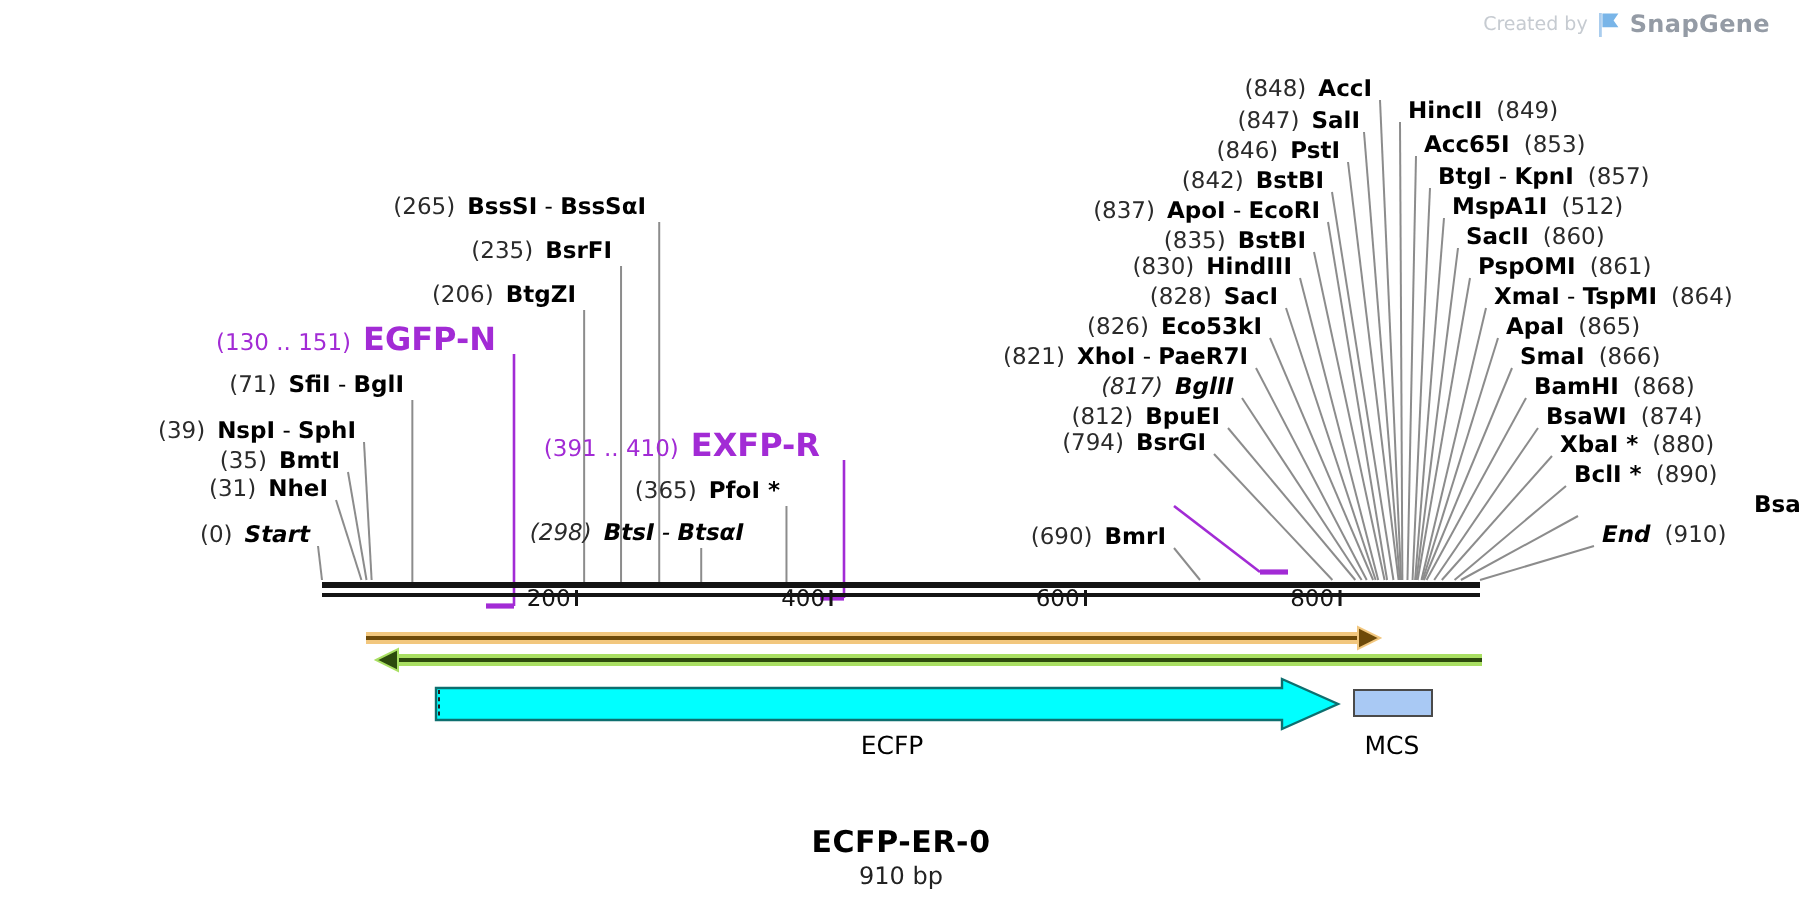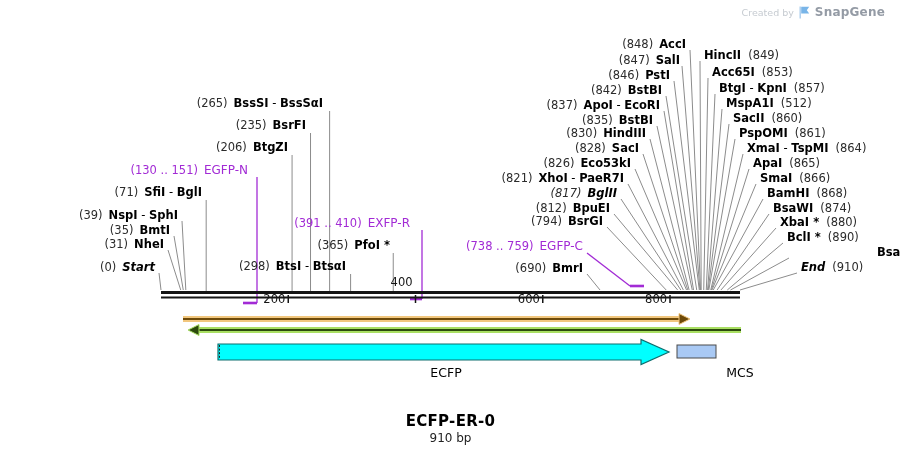--- a/index.html
+++ b/index.html
@@ -8,21 +8,21 @@
   #map-svg{position:absolute;left:0;top:0;}
   #labels{position:absolute;left:0;top:0;width:901px;height:454px;}
   .site-label{position:absolute;white-space:nowrap;font-size:11.5px;line-height:14px;height:14px;color:#1a1a1a;}
   .site-label .pos{font-weight:400;color:#2b2b2b;}
   .site-label.right .pos{margin-right:6px;}
   .site-label.left  .pos{margin-left:7px;}
   .site-label .name{font-weight:700;color:#000;}
   .site-label .sep{font-weight:400;}
   .it{font-style:italic;}
   .primer,.primer .pos,.primer .name{color:#A22BD5 !important;font-weight:400;}
-  .primer .name{font-weight:400;font-size:12px;}
+  .primer .name{font-weight:700;font-size:16px;}
   .tick-label{position:absolute;font-size:11.5px;line-height:12px;color:#141414;}
   .feature-label{position:absolute;font-size:12.5px;color:#000;transform:translateX(-50%);}
   .plasmid-title{position:absolute;left:0;width:901px;top:412px;text-align:center;
                  font-size:15px;font-weight:700;color:#000;letter-spacing:.3px;}
   .plasmid-length{position:absolute;left:0;width:901px;top:431px;text-align:center;
                   font-size:12px;color:#222;}
   .watermark{position:absolute;top:5px;right:16px;display:flex;align-items:center;gap:5px;}
   .wm-prefix{font-size:9.5px;color:#c6cbd1;}
   .wm-brand{font-size:12px;color:#949ba5;font-weight:700;letter-spacing:.2px;}
 </style>
@@ -105,21 +105,21 @@
 
   <div id="labels">
       <div class="site-label right" style="top: 96px; right: 578px;"><span class="pos">(265)</span><span class="name">BssSI<span class="sep"> - </span>BssSαI</span></div>
       <div class="site-label right" style="top: 118px; right: 595px;"><span class="pos">(235)</span><span class="name">BsrFI</span></div>
       <div class="site-label right" style="top: 140px; right: 613px;"><span class="pos">(206)</span><span class="name">BtgZI</span></div>
       <div class="site-label right" style="top: 185px; right: 699px;"><span class="pos">(71)</span><span class="name">SfiI<span class="sep"> - </span>BglI</span></div>
       <div class="site-label right" style="top: 208px; right: 723px;"><span class="pos">(39)</span><span class="name">NspI<span class="sep"> - </span>SphI</span></div>
       <div class="site-label right" style="top: 223px; right: 731px;"><span class="pos">(35)</span><span class="name">BmtI</span></div>
       <div class="site-label right" style="top: 237px; right: 737px;"><span class="pos">(31)</span><span class="name">NheI</span></div>
       <div class="site-label right" style="top: 260px; right: 746px;"><span class="pos">(0)</span><span class="name it">Start</span></div>
-      <div class="site-label right" style="top: 259px; right: 555px;"><span class="pos">(298)</span><span class="name">BtsI<span class="sep"> - </span>BtsαI</span></div>
+      <div class="site-label right" style="top: 259px; right: 529px; font-style: italic;"><span class="pos">(298)</span><span class="name">BtsI<span class="sep"> - </span>BtsαI</span></div>
       <div class="site-label right" style="top: 238px; right: 511px;"><span class="pos">(365)</span><span class="name">PfoI *</span></div>
       <div class="site-label right" style="top: 261px; right: 318px;"><span class="pos">(690)</span><span class="name">BmrI</span></div>
       <div class="site-label right" style="top: 37px; right: 215px;"><span class="pos">(848)</span><span class="name">AccI</span></div>
       <div class="site-label right" style="top: 53px; right: 221px; margin-left: 24px;"><span class="pos">(847)</span><span class="name">SalI</span></div>
       <div class="site-label right" style="top: 68px; right: 231px;"><span class="pos">(846)</span><span class="name">PstI</span></div>
       <div class="site-label right" style="top: 83px; right: 239px;"><span class="pos">(842)</span><span class="name">BstBI</span></div>
       <div class="site-label right" style="top: 98px; right: 241px;"><span class="pos">(837)</span><span class="name">ApoI<span class="sep"> - </span>EcoRI</span></div>
       <div class="site-label right" style="top: 113px; right: 248px;"><span class="pos">(835)</span><span class="name">BstBI</span></div>
       <div class="site-label right" style="top: 126px; right: 255px;"><span class="pos">(830)</span><span class="name">HindIII</span></div>
       <div class="site-label right" style="top: 141px; right: 262px;"><span class="pos">(828)</span><span class="name">SacI</span></div>
@@ -138,25 +138,24 @@
       <div class="site-label left" style="top: 156px; left: 753px;"><span class="name">ApaI</span><span class="pos">(865)</span></div>
       <div class="site-label left" style="top: 171px; left: 760px;"><span class="name">SmaI</span><span class="pos">(866)</span></div>
       <div class="site-label left" style="top: 186px; left: 767px;"><span class="name">BamHI</span><span class="pos">(868)</span></div>
       <div class="site-label left" style="top: 201px; left: 773px;"><span class="name">BsaWI</span><span class="pos">(874)</span></div>
       <div class="site-label left" style="top: 215px; left: 780px;"><span class="name">XbaI *</span><span class="pos">(880)</span></div>
       <div class="site-label left" style="top: 230px; left: 787px;"><span class="name">BclI *</span><span class="pos">(890)</span></div>
       <div class="site-label left" style="top: 245px; left: 829px; margin-left: 48px;"><span class="name">BsaBI *</span><span class="pos">(895)</span></div>
       <div class="site-label left" style="top: 260px; left: 801px;"><span class="name it">End</span><span class="pos">(910)</span></div>
       <div class="site-label right primer" style="top: 163px; right: 653px;"><span class="pos">(130 .. 151)</span><span class="name">EGFP-N</span></div>
       <div class="site-label right primer" style="top: 216px; right: 491px;"><span class="pos">(391 .. 410)</span><span class="name">EXFP-R</span></div>
-      <div class="site-label right primer" style="top: 239px; right: 318px;"><span class="pos">(738 .. 759)</span><span class="name">EGFP-C</span></div>
       <div class="tick-label" style="right: 615.747px; top: 293px;">200</div>
-      <div class="tick-label" style="right: 488.495px; top: 276px;">400</div>
+      <div class="tick-label" style="right: 488.495px; top: 293px;">400</div>
       <div class="tick-label" style="right: 361.242px; top: 293px;">600</div>
       <div class="tick-label" style="right: 233.989px; top: 293px;">800</div>
     </div>
 
   <div class="feature-label" id="ecfp-label" style="left: 446px; top: 365px;">ECFP</div>
-  <div class="feature-label" id="mcs-label" style="left: 696px; top: 365px; margin-left: 44px;">MCS</div>
+  <div class="feature-label" id="mcs-label" style="left: 696px; top: 365px;">MCS</div>
 
   <div class="plasmid-title">ECFP-ER-0</div>
   <div class="plasmid-length">910 bp</div>
 </div>
 
 </body></html>

